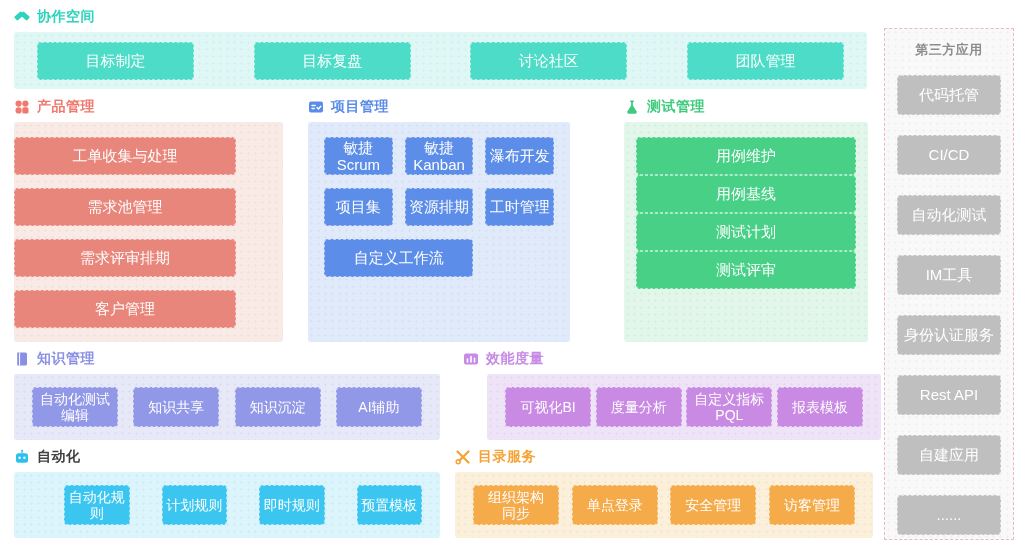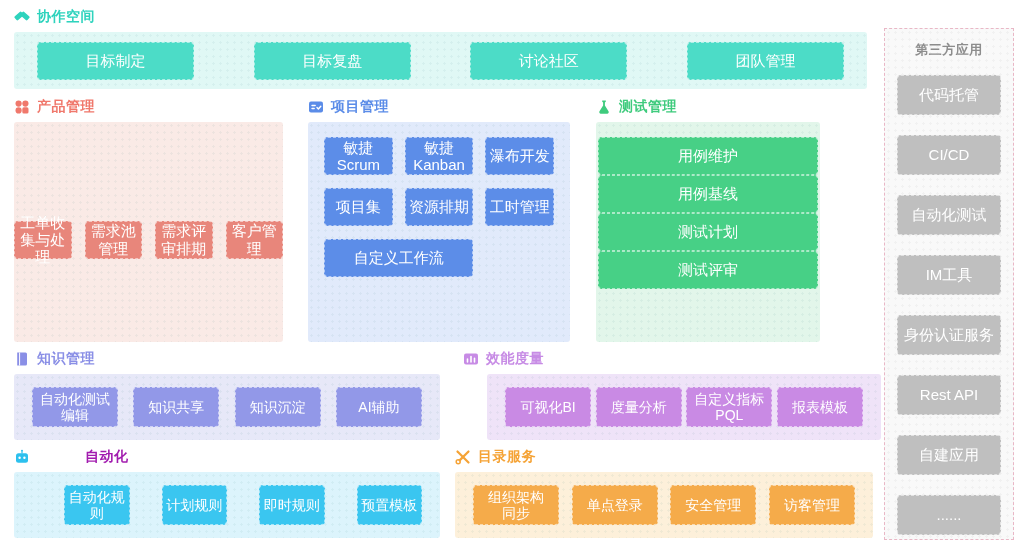--- a/index.html
+++ b/index.html
@@ -28,46 +28,46 @@
     border:1px dashed rgba(255,255,255,0.55);
   }
   .btn.small{font-size:14px;}
 
   
   #sec-collaboration{left:14px;top:8px;width:853px;}
   #sec-collaboration .panel{height:57px;display:flex;align-items:center;justify-content:space-between;padding:0 23px;}
   #sec-collaboration .btn{width:157px;height:38px;}
 
   #sec-product{left:14px;top:98px;width:269px;}
-  #sec-product .panel{height:220px;display:flex;flex-direction:row;align-items:center;padding-top:15px;gap:13px;}
+  #sec-product .panel{height:220px;display:flex;flex-direction:column;align-items:flex-start;padding-top:15px;gap:13px;}
   #sec-product .btn{width:222px;height:38px;}
 
   #sec-project{left:308px;top:98px;width:262px;}
   #sec-project .panel{height:220px;display:grid;grid-template-columns:1fr 1fr 1fr;grid-auto-rows:38px;gap:13px 12px;padding:15px 16px 0 16px;}
   #sec-project .span2{grid-column:1 / 3;}
 
-  #sec-testing{left:596px;top:98px;width:224px;}
+  #sec-testing{left:624px;top:98px;width:244px;}
   #sec-testing .panel{height:220px;display:flex;flex-direction:column;align-items:center;padding-top:15px;}
   #sec-testing .btn{width:220px;height:38px;}
 
   #sec-knowledge{left:14px;top:350px;width:426px;}
   #sec-metrics{left:463px;top:350px;width:418px;}
   #sec-automation{left:14px;top:448px;width:426px;}
   #sec-directory{left:455px;top:448px;width:418px;}
   .quad .panel{height:66px;display:flex;align-items:center;justify-content:space-between;padding:0 18px;}
   .quad .btn{width:86px;height:40px;}
 
   
   .t-teal{color:#2ed3bd;}   .p-teal{background-color:#e0f8f5;}   .b-teal{background-color:#4cdcc7;}
   .t-red{color:#f0786c;}    .p-red{background-color:#faeae6;}    .b-red{background-color:#e8867b;}
   .t-blue{color:#5b8ce8;}   .p-blue{background-color:#e1eafb;}   .b-blue{background-color:#5c8de8;}
   .t-green{color:#3fcb7d;}  .p-green{background-color:#e2f6ea;}  .b-green{background-color:#47d086;}
   .t-purple{color:#8a8fe6;} .p-purple{background-color:#e7e8f8;} .b-purple{background-color:#9298e8;}
   .t-violet{color:#c78be5;} .p-violet{background-color:#efe3f8;margin-left:24px;} .b-violet{background-color:#c98ae4;}
-  .t-cyan{color:#a21caf;margin-left:48px;}   .p-cyan{background-color:#dcf4fc;}   .b-cyan{background-color:#3ac6f0;margin-left:32px;}
+  .t-cyan{color:#404040;}   .p-cyan{background-color:#dcf4fc;}   .b-cyan{background-color:#3ac6f0;margin-left:32px;}
   .t-orange{color:#f5a336;} .p-orange{background-color:#fdf0da;} .b-orange{background-color:#f5ab4a;}
 
   
   #third-party{
     position:absolute;left:884px;top:28px;width:130px;height:512px;
     background:#f9f9f9;border:1px dashed #e9b7c6;box-sizing:border-box;
     display:flex;flex-direction:column;align-items:center;padding-top:12px;
     background-image:radial-gradient(circle,rgba(0,0,0,0.03) 1px,transparent 1.3px);
     background-size:7px 7px;
   }

